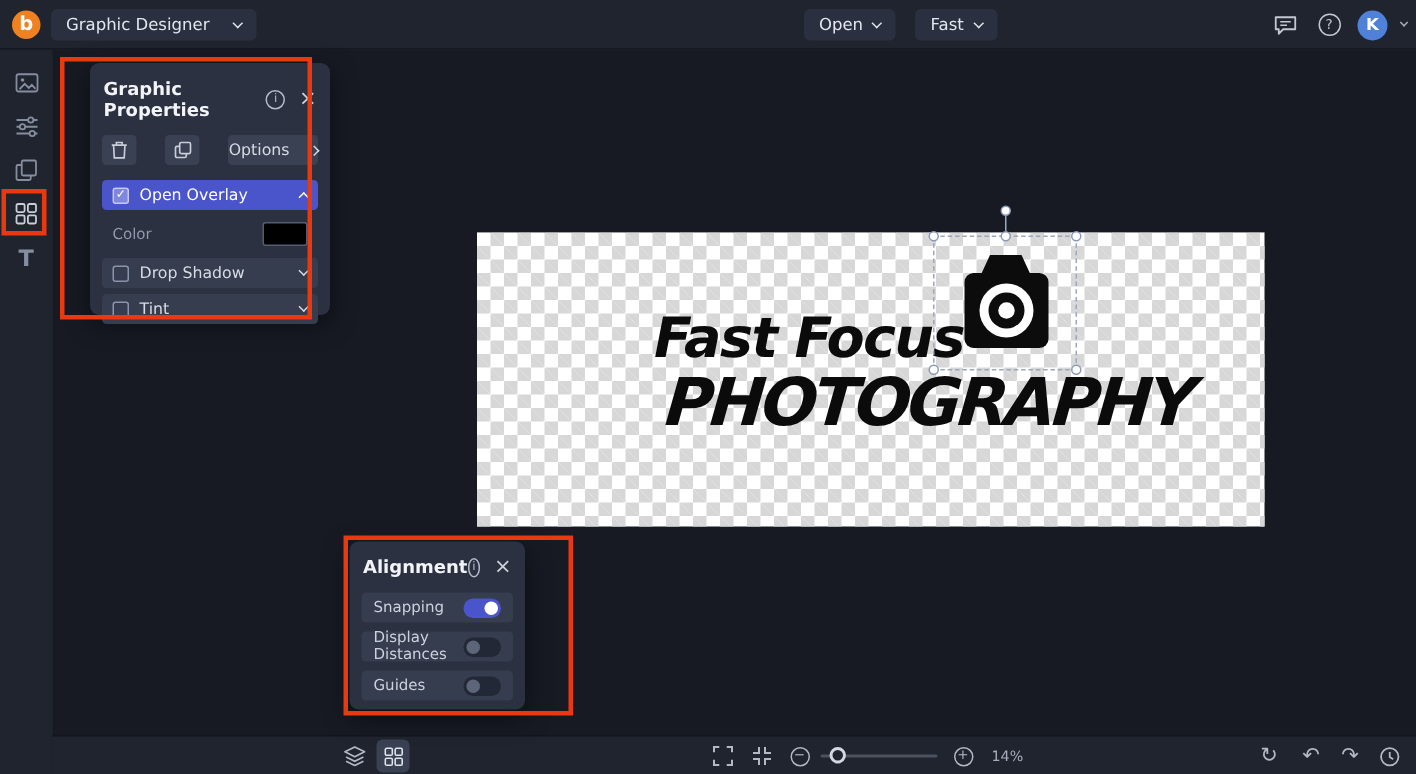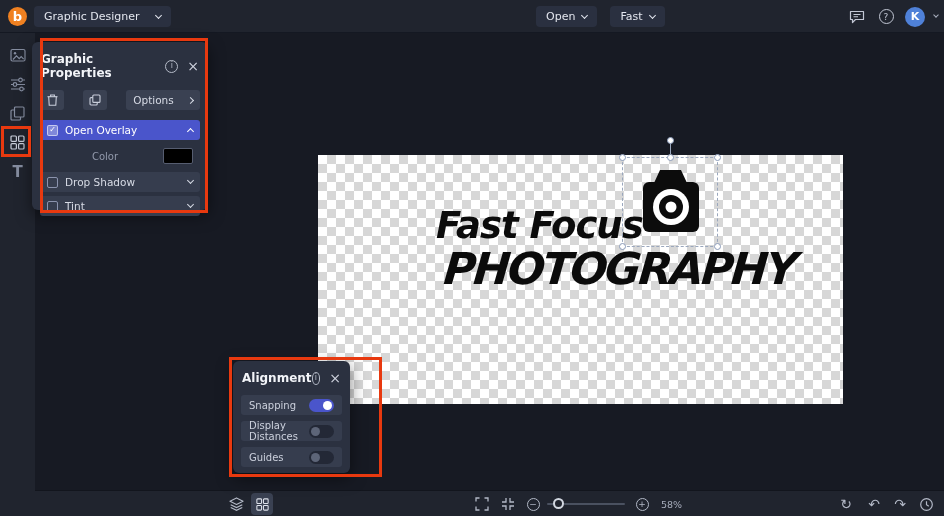--- a/index.html
+++ b/index.html
@@ -29,61 +29,61 @@
   .chev.up { transform:rotate(-135deg); margin-top:3px; }
   .chev.right { transform:rotate(-45deg); }
   .chev.small { width:4px; height:4px; color:#aab0bf; }
   
   .sidebar { position:absolute; left:0; top:33px; width:35px; height:483px; background:#20242e; z-index:25;
              display:flex; flex-direction:column; align-items:center; padding-top:8px; }
   .side-btn { width:35px; height:29px; display:flex; align-items:center; justify-content:center; color:#8archive790a0; color:#858da0; }
   .tglyph { font-size:15px; font-weight:bold; color:#858da0; }
   
   .canvas { position:absolute; left:35px; top:33px; width:909px; height:457px; background:#171a23; z-index:1; }
-  .artboard { position:absolute; left:283px; top:122px; width:525px; height:249px;
+  .artboard { position:absolute; left:283px; top:122px; width:525px; height:196px;
     background-color:#fff;
     background-image:
       linear-gradient(45deg,#d7d7d7 25%,transparent 25%,transparent 75%,#d7d7d7 75%),
       linear-gradient(45deg,#d7d7d7 25%,transparent 25%,transparent 75%,#d7d7d7 75%);
     background-size:18px 18px; background-position:0 0,9px 9px; }
   .logo-line1 { position:absolute; left:118px; top:49px; width:198px; text-align:right; font-size:37px; font-style:italic;
                 font-weight:600; color:#0b0b0b; letter-spacing:-1px; white-space:nowrap; }
   .logo-line2 { position:absolute; left:126px; top:88px; font-size:44px; font-style:italic; font-weight:bold; color:#0b0b0b;
                 letter-spacing:-2.5px; transform:skewX(-5deg); white-space:nowrap; }
   .selection { position:absolute; left:304px; top:2px; width:96px; height:90px; border:1px dashed #9aa7bd; }
   .camera { position:absolute; left:7px; top:5px; }
   .handle { position:absolute; width:7px; height:7px; border-radius:50%; background:#fff; border:1px solid #8a9ab8; z-index:5; }
   .h-tl { left:-4px; top:-4px; } .h-tr { right:-4px; top:-4px; } .h-bl { left:-4px; bottom:-4px; } .h-br { right:-4px; bottom:-4px; }
   .h-tc { left:calc(50% - 3.5px); top:-4px; }
   .rot-stem { position:absolute; left:calc(50% - 0.5px); top:-15px; width:1px; height:11px; background:#9aa7bd; }
   .h-rot { left:calc(50% - 3.5px); top:-21px; }
   
   .panel { position:absolute; background:#2b3140; border-radius:6px; box-shadow:0 5px 16px rgba(0,0,0,.5); padding:8px; z-index:40; }
-  .props { left:32px; top:42px; width:176px; height:168px; }
+  .props { left:60px; top:42px; width:160px; height:168px; }
   .align { left:233px; top:361px; width:117px; height:112px; }
   .panel-head { display:flex; align-items:center; margin:2px 1px 10px 1px; }
   .panel-head h2 { font-size:12px; font-weight:bold; color:#f2f4f8; flex:1; }
   .info-ic { width:13px; height:13px; border:1.2px solid #b6bcc9; border-radius:50%; display:flex; align-items:center;
              justify-content:center; margin-right:9px; }
   .info-ic i { font-style:normal; font-size:8px; color:#b6bcc9; line-height:1; }
   .close-ic { font-size:14px; color:#cdd1dc; line-height:1; cursor:pointer; }
   .tool-row { display:flex; gap:19px; margin-bottom:10px; }
   .sq-btn { width:24px; height:20px; background:#3a4152; border-radius:3px; display:flex; align-items:center; justify-content:center; }
   .options-btn { flex:1; height:20px; background:#3a4152; border-radius:3px; display:flex; align-items:center; justify-content:center;
                  gap:14px; font-size:10.5px; color:#d7dbe5; }
   .prop-row { height:20px; background:#363d4e; border-radius:3px; display:flex; align-items:center; padding:0 7px; gap:7px;
               margin-bottom:4px; font-size:10.5px; color:#d7dbe5; }
   .prop-row .chev { margin-left:auto; flex:none; }
   .prop-row.accent { background:#4a55cb; color:#fff; }
   .cbx { width:11px; height:11px; border:1px solid #8b93ad; border-radius:2px; display:flex; align-items:center;
          justify-content:center; flex:none; }
   .cbx span { display:none; font-size:8px; color:#fff; line-height:1; }
   .cbx.on { background:rgba(255,255,255,.3); border-color:rgba(255,255,255,.55); }
   .cbx.on span { display:block; }
-  .color-sub { height:24px; display:flex; align-items:center; padding:0 7px; margin-bottom:4px;text-align:center; }
+  .color-sub { height:24px; display:flex; align-items:center; padding:0 7px; margin-bottom:4px; }
   .sub-label { font-size:10px; color:#9299ab; flex:1; }
   .swatch { width:30px; height:16px; background:#000; border:1px solid #565d70; border-radius:2px; }
   .al-row { height:20px; background:#363d4e; border-radius:3px; display:flex; align-items:center; padding:0 8px;
             margin-bottom:6px; font-size:10px; color:#ccd1dd; }
   .toggle { margin-left:auto; width:25px; height:13px; border-radius:7px; background:#232836; position:relative; flex:none; cursor:pointer; }
   .toggle::after { content:""; position:absolute; top:2px; left:2px; width:9px; height:9px; border-radius:50%; background:#5d6578; }
   .toggle.on { background:#4a55cb; }
   .toggle.on::after { left:14px; background:#fff; }
   
   .bottombar { position:absolute; left:35px; top:490px; width:909px; height:26px; background:#20242e; z-index:20;
@@ -299,21 +299,21 @@
     </button>
     <button class="bb-btn" style="left:487px">
       <span class="zring">−</span>
     </button>
     <div class="track">
       <span class="knob"></span>
     </div>
     <button class="bb-btn" style="left:596px">
       <span class="zring">+</span>
     </button>
-    <span class="zoom-label">58%</span>
+    <span class="zoom-label">14%</span>
     <button class="bb-btn" style="left:800px">
       <span class="glyph">↻</span>
     </button>
     <button class="bb-btn" style="left:828px">
       <span class="glyph">↶</span>
     </button>
     <button class="bb-btn" style="left:854px">
       <span class="glyph">↷</span>
     </button>
     <button class="bb-btn" style="left:880px">

